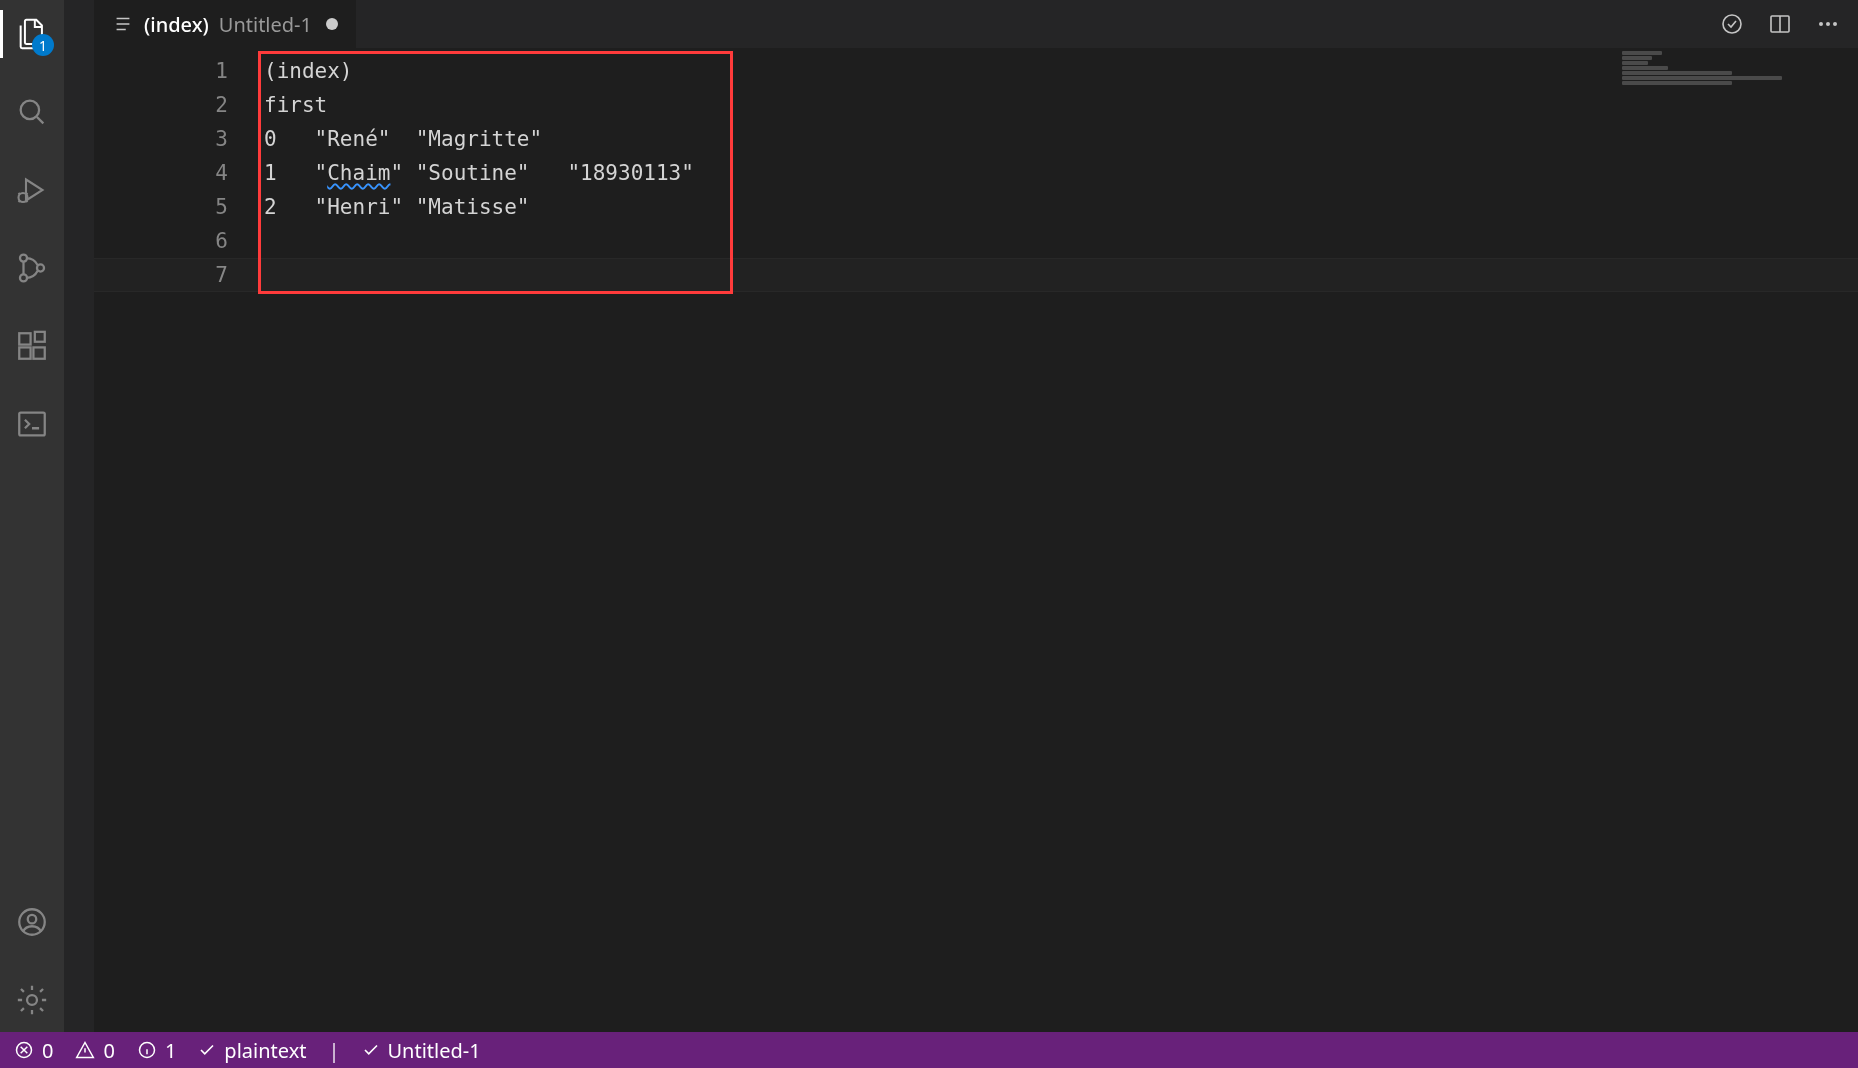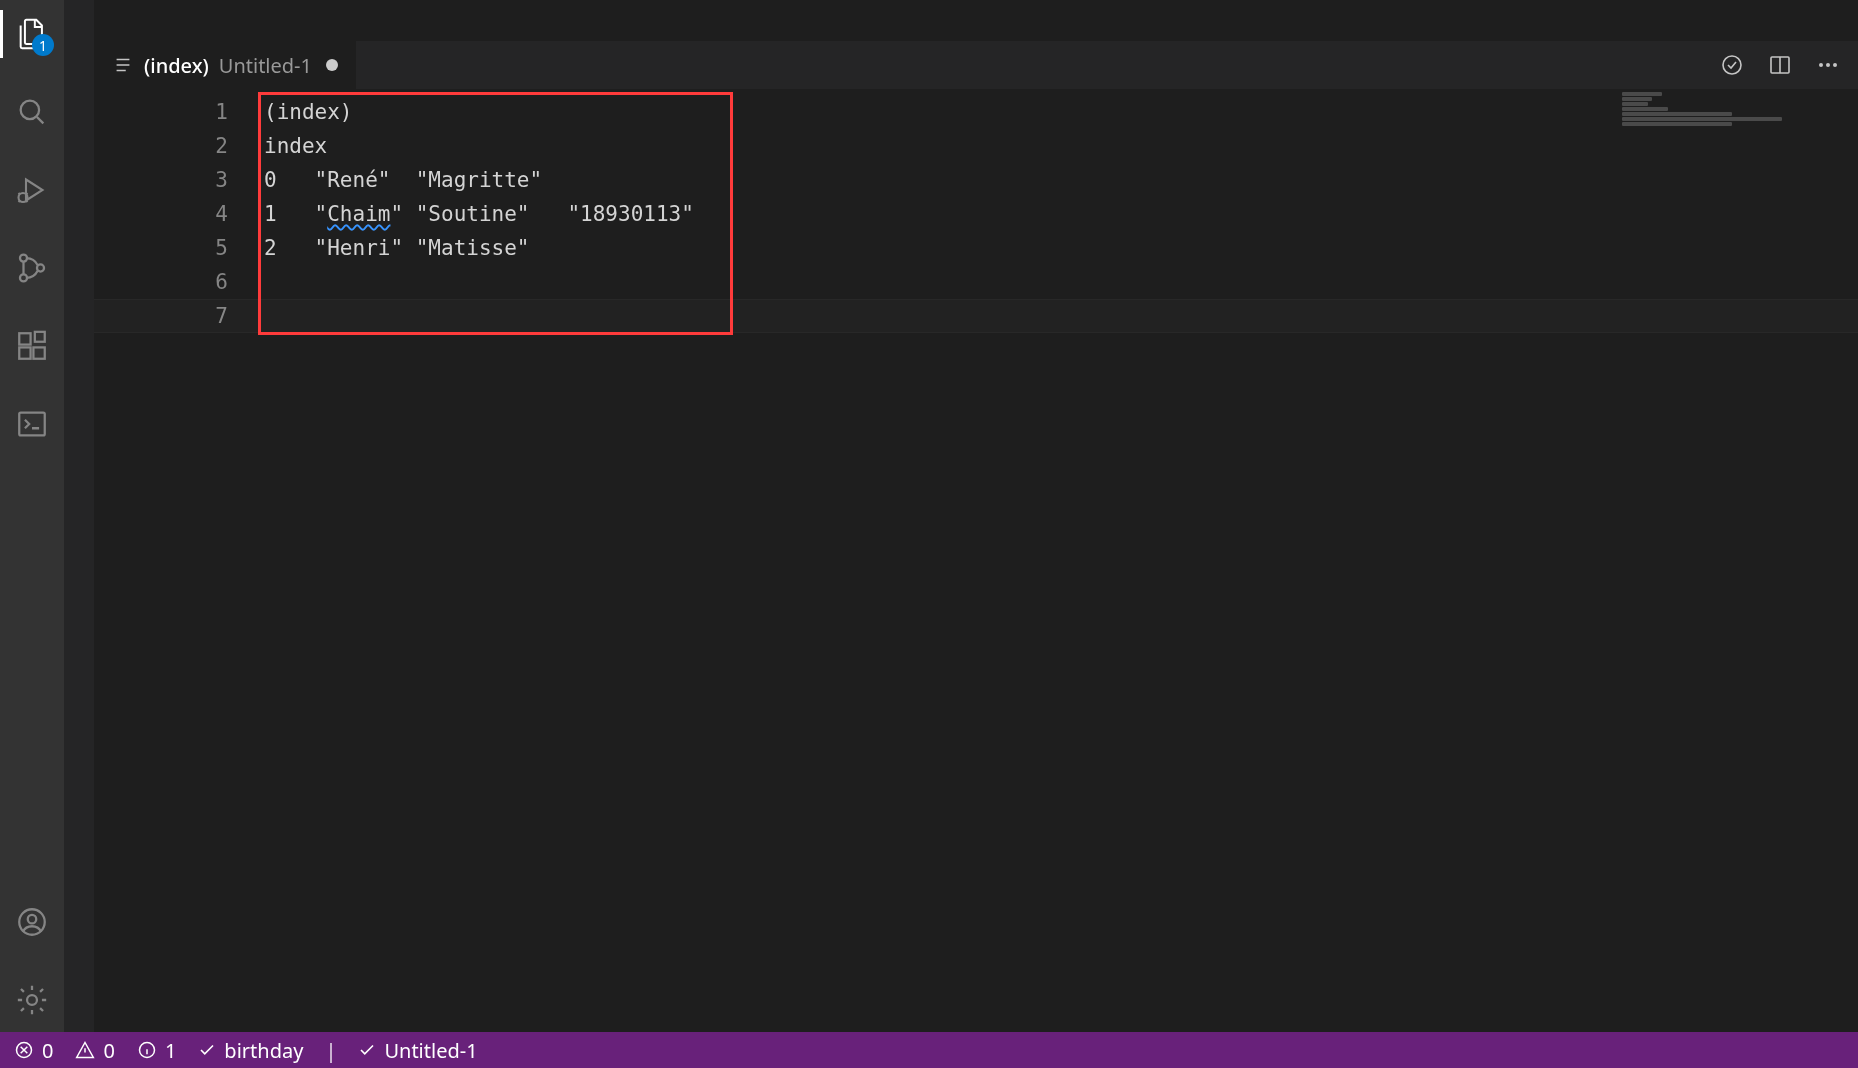--- a/index.html
+++ b/index.html
@@ -32,21 +32,21 @@
     content: ""; position: absolute; left: -8px; top: 0; bottom: 0; width: 3px; background: #ffffff;
   }
   .badge {
     position: absolute; bottom: 2px; right: 2px; background: #007acc; color: #fff;
     font-size: 14px; min-width: 22px; height: 22px; border-radius: 11px; display: flex;
     align-items: center; justify-content: center; padding: 0 5px;
   }
   
   .side-panel { width: 30px; background: #252526; }
   
-  .editor-area { flex: 1 1 auto; display: flex; flex-direction: column; min-width: 0; margin-top: 41px; }
+  .editor-area { flex: 1 1 auto; display: flex; flex-direction: column; min-width: 0; }
   .tab-bar {
     height: 48px; background: #252526; display: flex; align-items: stretch; justify-content: space-between;
   }
   .tabs { display: flex; }
   .tab {
     display: flex; align-items: center; gap: 10px;
     padding: 0 18px; background: #1e1e1e; border-right: 1px solid #252526;
     font-size: 20px;
   }
   .tab .file-icon { color: #c5c5c5; display: flex; }
@@ -208,21 +208,21 @@
         <div class="ln">3</div>
         <div class="ln">4</div>
         <div class="ln">5</div>
         <div class="ln">6</div>
         <div class="ln">7</div>
       </div>
       <div class="code">
         <div class="current-line-hl"></div>
         <div class="code-box"></div>
         <pre>(index)</pre>
-        <pre>index</pre>
+        <pre>first</pre>
         <pre>0   "René"  "Magritte"</pre>
         <pre id="line6">1   "<span class="squiggle">Chaim</span>" "Soutine"   "18930113"</pre>
         <pre>2   "Henri" "Matisse"</pre>
       </div>
       <div class="minimap">
         <div class="mline" style="width:40px"></div>
         <div class="mline" style="width:30px"></div>
         <div class="mline" style="width:26px"></div>
         <div class="mline" style="width:46px"></div>
         <div class="mline" style="width:110px"></div>
@@ -252,21 +252,21 @@
       <svg width="20" height="20" viewBox="0 0 24 24" fill="none" stroke="currentColor" stroke-width="1.8">
         <circle cx="12" cy="12" r="9"></circle>
           <path d="M12 8h.01M12 11v6"></path>
       </svg>
       <span>1</span>
     </div>
     <div class="status-item">
       <svg width="18" height="18" viewBox="0 0 24 24" fill="none" stroke="currentColor" stroke-width="2.2">
         <path d="M4 12l5 5L20 6"></path>
       </svg>
-      <span>birthday</span>
+      <span>plaintext</span>
     </div>
     <span class="sep">|</span>
     <div class="status-item">
       <svg width="18" height="18" viewBox="0 0 24 24" fill="none" stroke="currentColor" stroke-width="2.2">
         <path d="M4 12l5 5L20 6"></path>
       </svg>
       <span>Untitled-1</span>
     </div>
   </div>
 </div>

